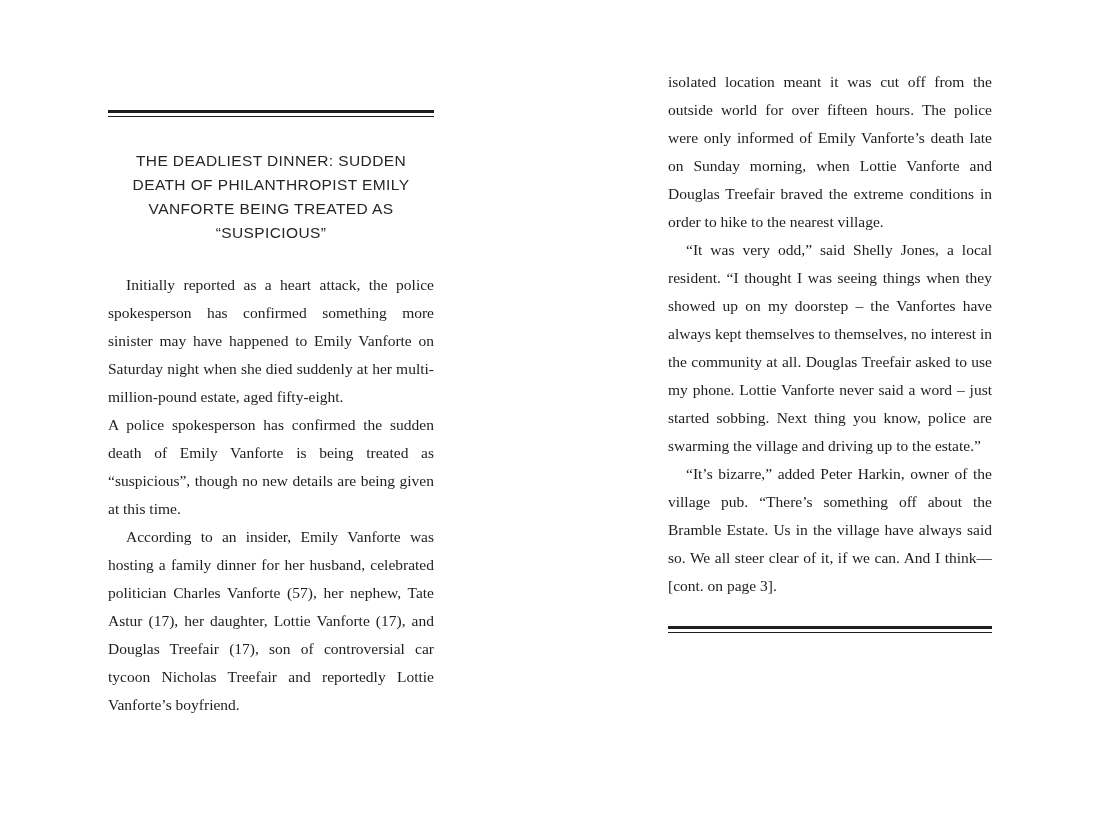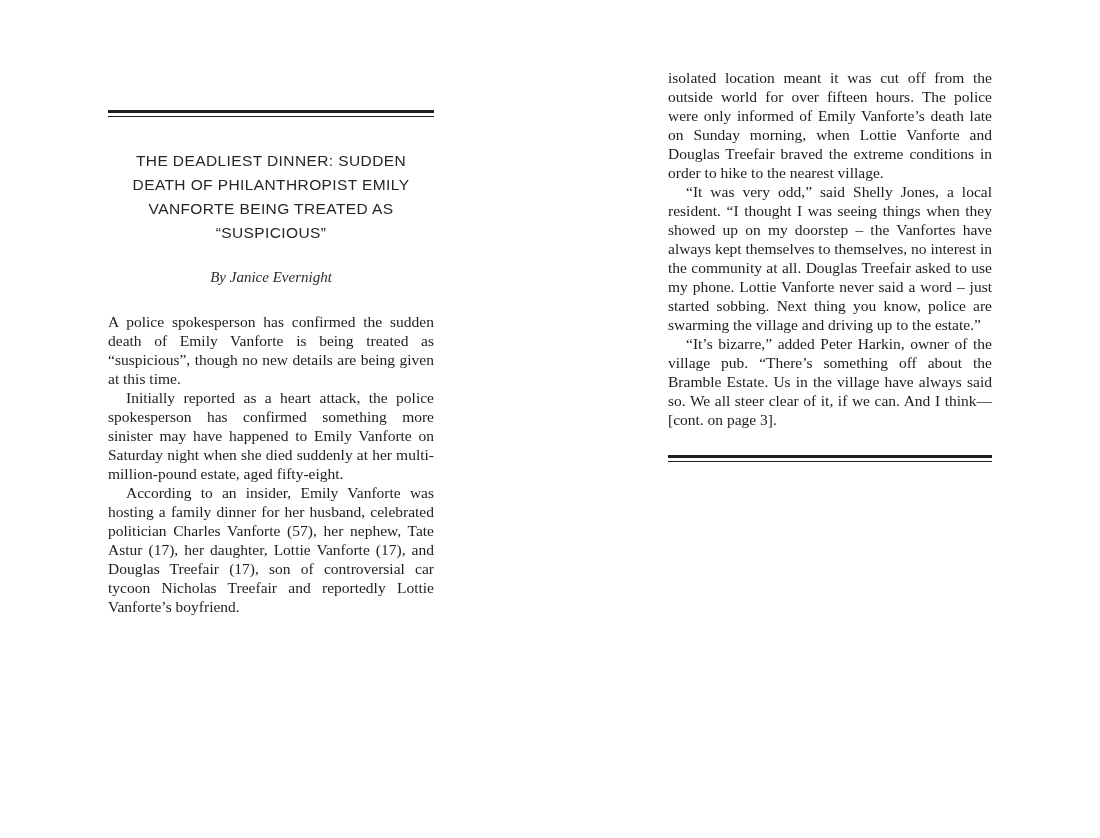--- a/index.html
+++ b/index.html
@@ -43,42 +43,41 @@
     text-align: center;
     font-size: 15px;
     margin-top: 24px;
     color: #2a2a2a;
   }
 
   .body-copy { margin-top: 26px; }
 
   p.para {
     font-size: 15.5px;
-    line-height: 19px;
+    line-height: 28px;
     text-align: justify;
     text-indent: 18px;
     color: #1d1d1d;
   }
   p.para.no-indent { text-indent: 0; }
 </style>
 </head>
 <body>
 
 <div class="page">
 
   <div class="col col-left">
     <div class="double-rule"></div>
 
     <h1 class="headline">THE DEADLIEST DINNER: SUDDEN DEATH OF PHILANTHROPIST EMILY VANFORTE BEING TREATED AS “SUSPICIOUS”</h1>
 
-    <div class="byline">By Janice Evernight</div>
 
     <div class="body-copy">
+      <p class="para">Initially reported as a heart attack, the police spokesperson has confirmed something more sinister may have happened to Emily Vanforte on Saturday night when she died suddenly at her multi-million-pound estate, aged fifty-eight.</p>
       <p class="para no-indent">A police spokesperson has confirmed the sudden death of Emily Vanforte is being treated as “suspicious”, though no new details are being given at this time.</p>
-      <p class="para">Initially reported as a heart attack, the police spokesperson has confirmed something more sinister may have happened to Emily Vanforte on Saturday night when she died suddenly at her multi-million-pound estate, aged fifty-eight.</p>
       <p class="para">According to an insider, Emily Vanforte was hosting a family dinner for her husband, celebrated politician Charles Vanforte (57), her nephew, Tate Astur (17), her daughter, Lottie Vanforte (17), and Douglas Treefair (17), son of controversial car tycoon Nicholas Treefair and reportedly Lottie Vanforte’s boyfriend.</p>
     </div>
   </div>
 
   <div class="col col-right">
     <div>
       <p class="para no-indent">isolated location meant it was cut off from the outside world for over fifteen hours. The police were only informed of Emily Vanforte’s death late on Sunday morning, when Lottie Vanforte and Douglas Treefair braved the extreme conditions in order to hike to the nearest village.</p>
       <p class="para">“It was very odd,” said Shelly Jones, a local resident. “I thought I was seeing things when they showed up on my doorstep – the Vanfortes have always kept themselves to themselves, no interest in the community at all. Douglas Treefair asked to use my phone. Lottie Vanforte never said a word – just started sobbing. Next thing you know, police are swarming the village and driving up to the estate.”</p>
       <p class="para">“It’s bizarre,” added Peter Harkin, owner of the village pub. “There’s something off about the Bramble Estate. Us in the village have always said so. We all steer clear of it, if we can. And I think— [cont. on page 3].</p>
     </div>

